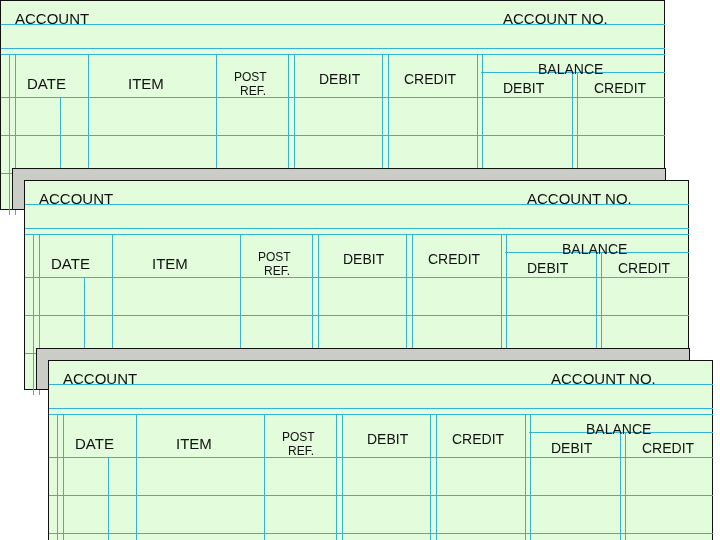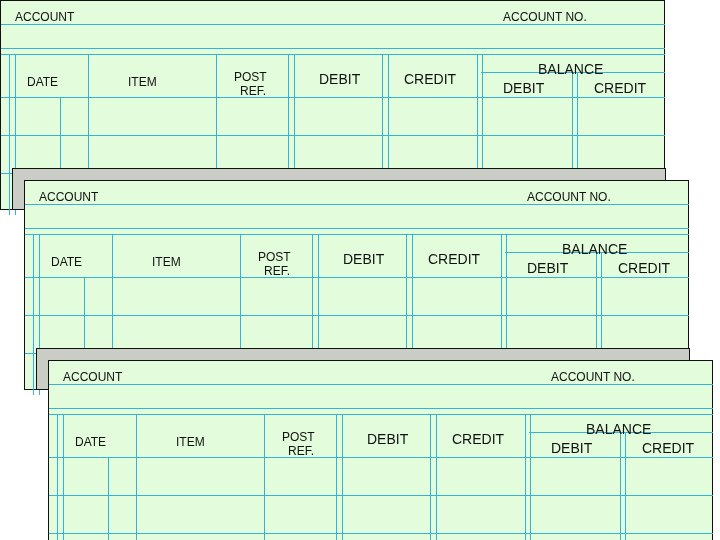--- a/index.html
+++ b/index.html
@@ -18,21 +18,21 @@
   .shadow {
     position: absolute;
     background: #c9cdc6;
     border: 1px solid #111;
     box-sizing: border-box;
   }
   .hl, .vl { position: absolute; background: #34b4d4; }
   .hl { height: 1px; }
   .vl { width: 1px; }
   .txt { position: absolute; color: #111; white-space: nowrap; line-height: 1; }
-  .big { font-size: 12px; }
+  .big { font-size: 15px; }
   .med { font-size: 14px; }
   .sm  { font-size: 12px; text-align: center; }
 </style>
 </head>
 <body>
 
 <div class="ledger" style="left:0;top:0;" id="L0">
   <div class="hl" style="left:0;top:23px;width:664px;"></div>
   <div class="hl" style="left:0;top:47px;width:664px;"></div>
   <div class="hl" style="left:0;top:53px;width:664px;"></div>

